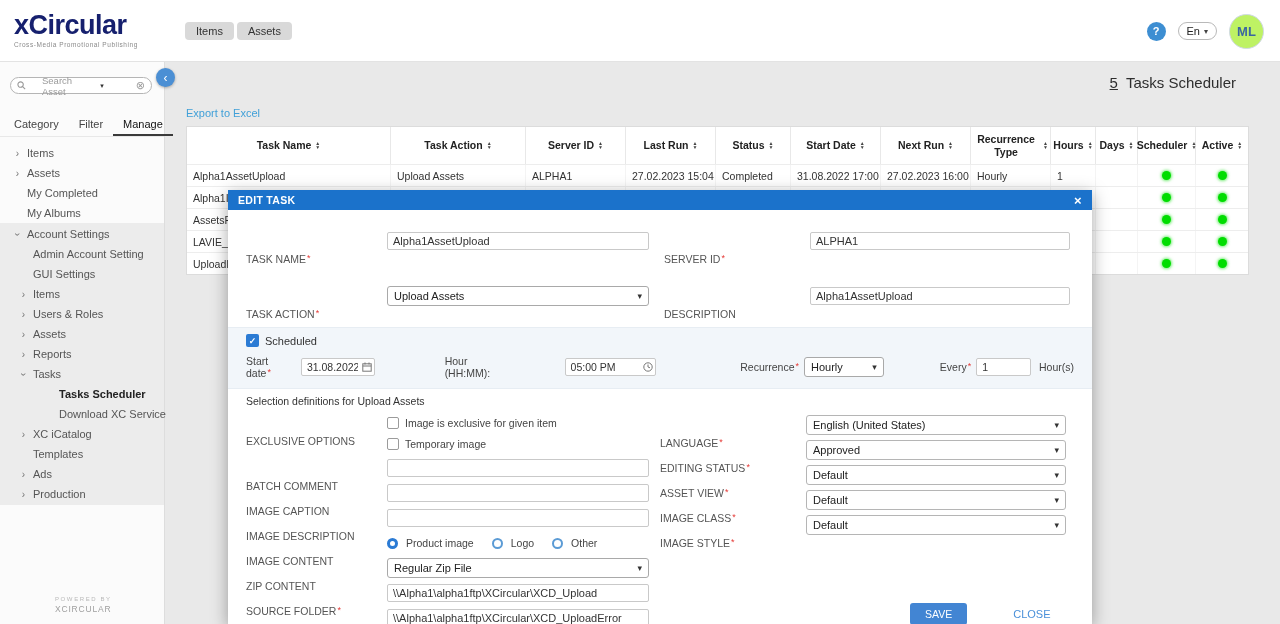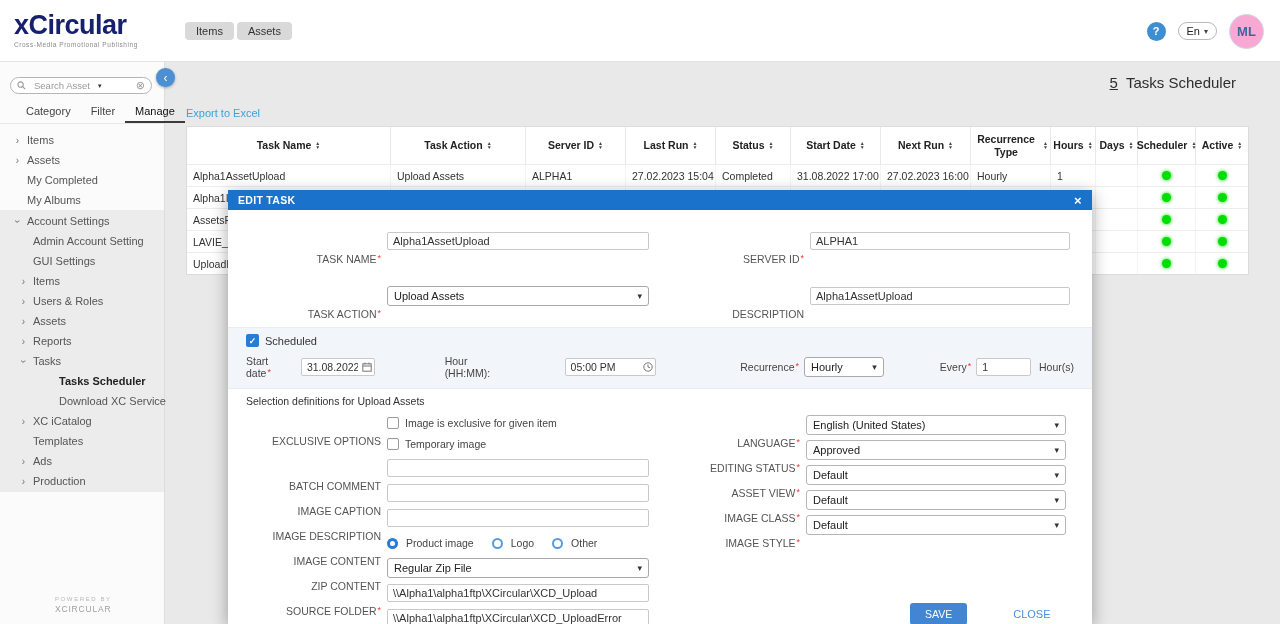--- a/index.html
+++ b/index.html
@@ -9,32 +9,32 @@
   .topbar { position:absolute; left:0; top:0; width:1280px; height:62px; background:#fff; border-bottom:1px solid #e3e3e3; z-index:5; }
   .logo { position:absolute; left:14px; top:10px; }
   .logo-title { font-size:27px; font-weight:bold; color:#16206e; letter-spacing:-0.5px; line-height:30px; }
   .logo-sub { font-size:6.5px; color:#8a8a8a; letter-spacing:0.55px; margin-top:1px; }
   .top-tabs { position:absolute; left:185px; top:22px; display:flex; gap:3px; }
   .top-tab { background:#d9d9d9; border-radius:4px; padding:3px 11px; font-size:11px; color:#333; cursor:pointer; }
   .top-right { position:absolute; right:16px; top:0; height:62px; display:flex; align-items:center; gap:12px; }
   .help-icon { width:19px; height:19px; border-radius:50%; background:#3d8ed2; color:#fff; font-size:11px; font-weight:bold; display:flex; align-items:center; justify-content:center; }
   .lang-pill { border:1px solid #b9b9b9; border-radius:11px; padding:2px 8px; font-size:11px; color:#222; display:flex; align-items:center; gap:4px; background:#fff; }
   .lang-caret { font-size:8px; color:#444; }
-  .avatar { width:35px; height:35px; border-radius:50%; background:#f9a8d4; border:1px solid #d0d9e6; color:#3b66a0; font-size:13px; font-weight:bold; display:flex; align-items:center; justify-content:center; }
+  .avatar { width:35px; height:35px; border-radius:50%; background:#bef264; border:1px solid #d0d9e6; color:#3b66a0; font-size:13px; font-weight:bold; display:flex; align-items:center; justify-content:center; }
 
   
   .sidebar { position:absolute; left:0; top:62px; width:165px; height:562px; background:#fbfbfb; border-right:1px solid #ddd; z-index:6; }
   .collapse-btn { position:absolute; left:156px; top:68px; width:19px; height:19px; border-radius:50%; background:#4b8fd4; color:#fff; display:flex; align-items:center; justify-content:center; font-size:12px; z-index:30; box-shadow:0 1px 3px rgba(0,0,0,0.3); cursor:pointer; }
-  .search { margin:15px 12px 0 10px; height:17px; border:1px solid #b5b5b5; border-radius:9px; display:flex; align-items:center; padding:0 6px; gap:8px; background:#fff; }
+  .search { margin:15px 12px 0 10px; height:17px; border:1px solid #b5b5b5; border-radius:9px; display:flex; align-items:center; padding:0 6px; gap:16px; background:#fff; }
   .search svg { flex:0 0 auto; }
   .sq { font-size:9.5px; color:#9a9a9a; }
   .scaret { font-size:7px; color:#333; }
   .sspacer { flex:1; }
   .sclear { font-size:11px; color:#9a9a9a; line-height:11px; }
-  .side-tabs { display:flex; margin-top:11px; border-bottom:1px solid #e8e8e8; padding-left:16px;text-align:right; }
+  .side-tabs { display:flex; margin-top:24px; border-bottom:1px solid #e8e8e8; padding-left:4px;text-align:right; }
   .stab { font-size:11px; color:#444; padding:0 10px 4px; cursor:pointer; }
   .stab.active { border-bottom:2px solid #3a3a3a; color:#111; }
   .tree { margin-top:6px; font-size:11px; color:#555; }
   .ti { height:20px; display:flex; align-items:center; gap:5px; cursor:pointer; white-space:nowrap; }
   .ti.sel { font-weight:bold; color:#222; }
   .chev { width:9px; display:inline-block; color:#777; font-size:10px; text-align:center; flex:0 0 9px; }
   .chev.d { transform:rotate(90deg); }
   .chev.none { visibility:hidden; }
   .l0 { padding-left:13px; }
   .l1 { padding-left:19px; }
@@ -62,21 +62,21 @@
   .td.center { justify-content:center; }
   .dot { width:9px; height:9px; border-radius:50%; background:#00dd00; box-shadow:0 0 3px 1px rgba(0,221,0,0.55); }
 
   
   .modal { position:absolute; left:228px; top:190px; width:864px; height:434px; z-index:20; display:flex; flex-direction:column; box-shadow:0 4px 16px rgba(0,0,0,0.35); background:#fff; }
   .modal-header { height:20px; background:#1b72cb; color:#fff; display:flex; align-items:center; padding:0 10px; font-size:10.5px; font-weight:bold; letter-spacing:0.3px; flex:0 0 20px; }
   .modal-close { margin-left:auto; font-size:13px; cursor:pointer; line-height:13px; }
   .modal-body { flex:1; position:relative; padding-top:7px; }
   .frow { display:flex; justify-content:space-between; padding:0 22px 0 18px; margin-bottom:7px; }
   .fpair-l, .fpair-r { display:flex; align-items:center; }
-  .flabel { width:135px; text-align:right; margin-right:6px; font-size:10.5px; color:#555; flex:0 0 auto;margin-top:36px; }
+  .flabel { width:135px; text-align:left; margin-right:6px; font-size:10.5px; color:#555; flex:0 0 auto;margin-top:36px; }
   .fpair-r .flabel { width:140px; }
   .req { color:#e53935; font-size:9px; vertical-align:top; margin-left:1px; }
   .finput { width:262px; height:18px; border:1px solid #c9c9c9; border-radius:2px; padding:0 5px; font-size:11px; color:#333; font-family:"Liberation Sans",sans-serif; background:#fff; }
   .fpair-r .finput { width:260px; }
   .fselect { width:262px; height:20px; border:1px solid #a9a9a9; border-radius:3px; background:#fff; display:flex; align-items:center; padding:0 6px; font-size:11px; color:#222; cursor:pointer; }
   .fselect .caret { margin-left:auto; font-size:9px; color:#333; padding-left:6px; }
   .band { background:#f2f6fa; border-top:1px solid #e7edf3; border-bottom:1px solid #e7edf3; padding:6px 18px 9px; margin-bottom:6px; }
   .band-check { display:flex; align-items:center; gap:6px; font-size:11px; color:#333; margin-bottom:8px; }
   .cb { width:13px; height:13px; border-radius:2px; display:inline-flex; align-items:center; justify-content:center; cursor:pointer; flex:0 0 auto; }
   .cb.checked { background:#2b7bd4; }

